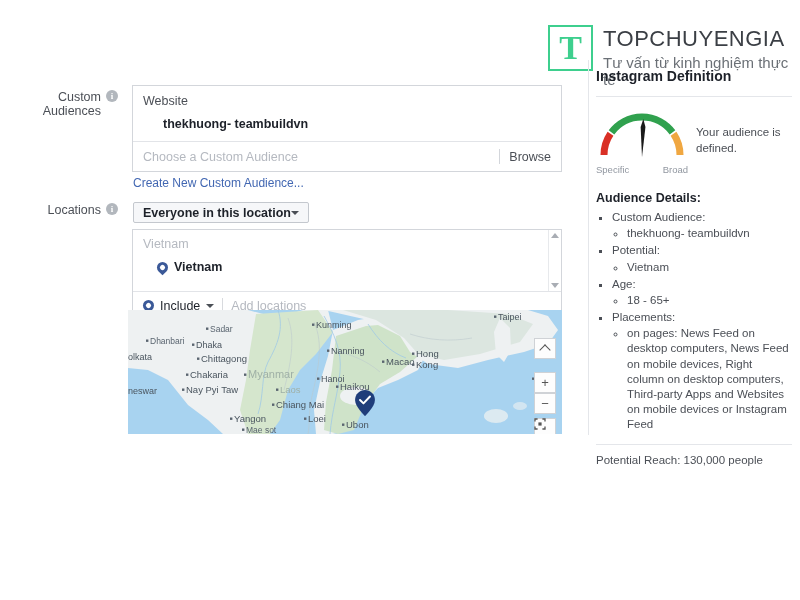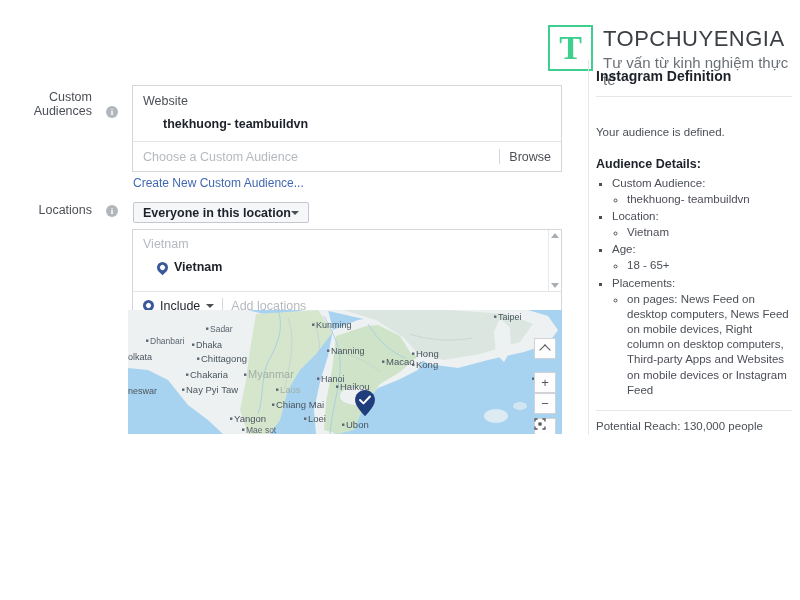--- a/index.html
+++ b/index.html
@@ -23,21 +23,21 @@
   .brand-text{margin-left:10px;padding-top:2px;}
   .brand-name{
     font-size:22px;letter-spacing:.5px;color:#3b3f45;
     font-family:"Liberation Sans","DejaVu Sans",sans-serif;line-height:1.1;
   }
   .brand-tag{font-size:15px;color:#6b7076;margin-top:3px;}
 
   
   .form-label{
     position:absolute;text-align:right;font-size:12.5px;color:#4b4f56;
-    display:flex;align-items:flex-end;justify-content:flex-end;gap:14px;
+    display:flex;align-items:flex-start;justify-content:flex-end;gap:5px;
   }
   .info-icon{
     width:12px;height:12px;border-radius:50%;background:#b2b7bd;
     color:#fff;font-size:9px;font-weight:bold;line-height:12px;text-align:center;
     font-family:"Liberation Serif",serif;flex:0 0 auto;
   }
   .ca-label{left:0;top:90px;width:118px;}
   .loc-label{left:0;top:203px;width:118px;}
 
   .ca-box{
@@ -332,29 +332,41 @@
     <path d="M6.5,13 L11,17.5 L19.5,8.5" stroke="#ffffff" stroke-width="2.6" fill="none" stroke-linecap="round" stroke-linejoin="round"></path>
   </svg>
 
   <div class="vline"></div>
 
   <div class="panel">
     <div class="panel-title">Instagram Definition</div>
     <div class="hr"></div>
 
     <div class="gauge-row">
+      <div class="gauge-wrap">
+        <svg width="92" height="52" viewBox="0 0 92 52">
+          <path d="M8,48 A38,38 0 0 1 14.5,26.8" stroke="#d93025" stroke-width="7" fill="none" stroke-linecap="butt"></path>
+          <path d="M15.5,25.4 A38,38 0 0 1 76.5,25.4" stroke="#30a14e" stroke-width="7" fill="none" stroke-linecap="butt"></path>
+          <path d="M77.5,26.8 A38,38 0 0 1 84,48" stroke="#f0a741" stroke-width="7" fill="none" stroke-linecap="butt"></path>
+          <path d="M46,50 L43.6,20 L46,12 L48.4,20 Z" fill="#1a1a1a" transform="rotate(2 46 50)"></path>
+        </svg>
+        <div class="gauge-labels">
+          <span>Specific</span>
+          <span>Broad</span>
+        </div>
+      </div>
       <div class="gauge-msg">Your audience is defined.</div>
     </div>
 
     <div class="details-title">Audience Details:</div>
     <ul class="lvl1" id="details-list">
         <li><span>Custom Audience:</span><ul class="lvl2">
             <li>thekhuong- teambuildvn</li>
           </ul></li>
-        <li><span>Location:</span><ul class="lvl2">
+        <li><span>Potential:</span><ul class="lvl2">
             <li>Vietnam</li>
           </ul></li>
         <li><span>Age:</span><ul class="lvl2">
             <li>18 - 65+</li>
           </ul></li>
         <li><span>Placements:</span><ul class="lvl2">
             <li>on pages: News Feed on desktop computers, News Feed on mobile devices, Right column on desktop computers, Third-party Apps and Websites on mobile devices or Instagram Feed</li>
           </ul></li>
       </ul>
 

